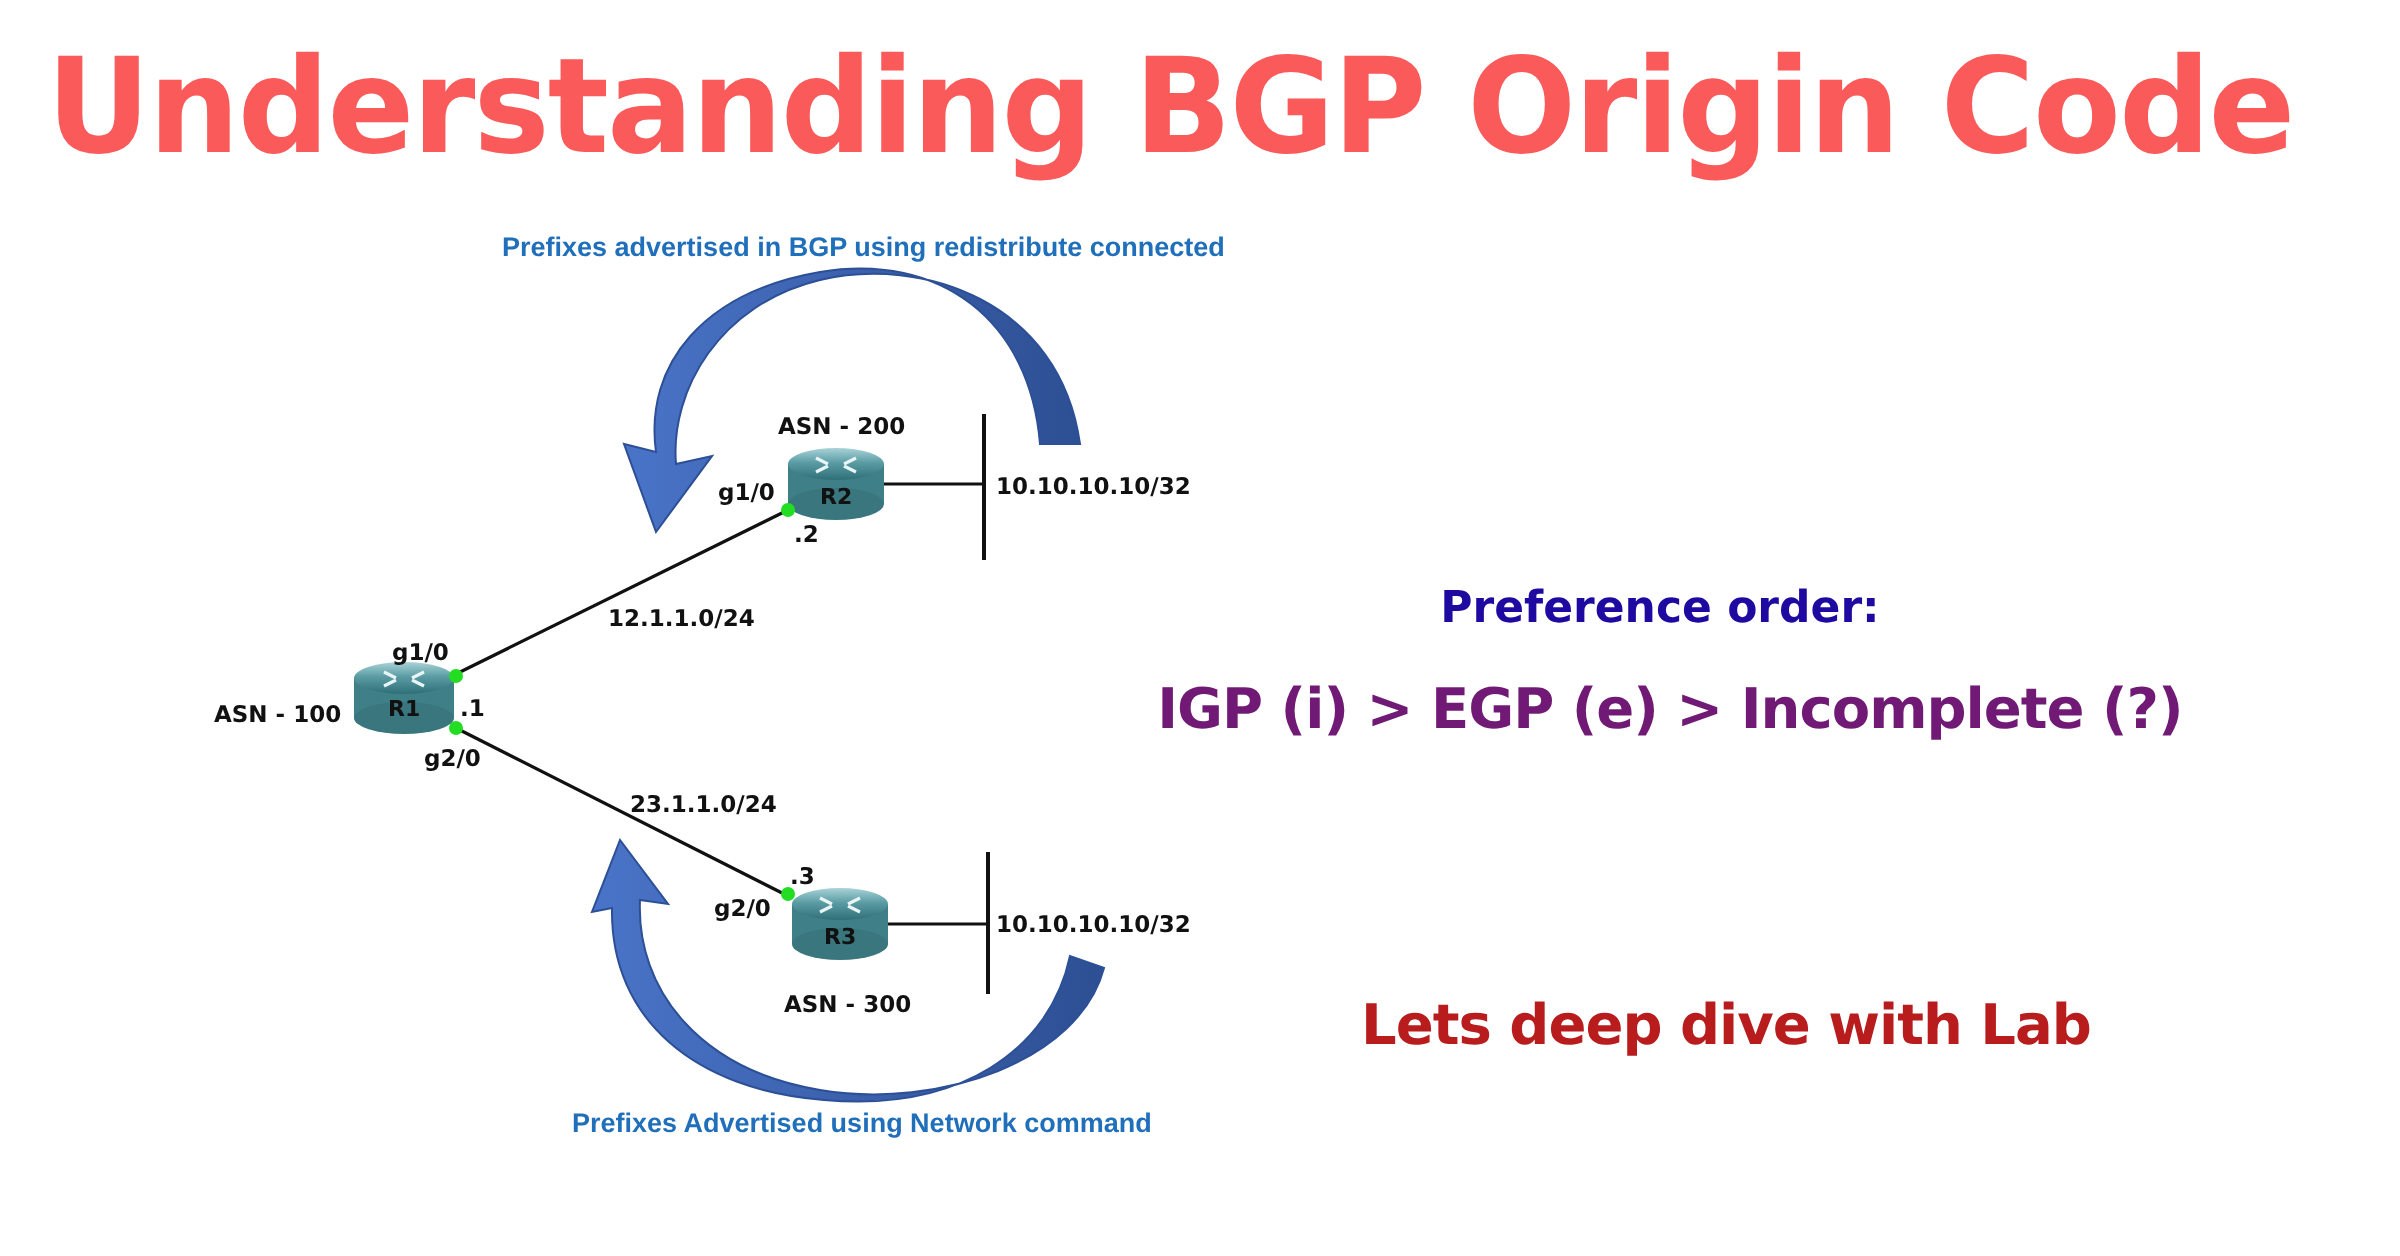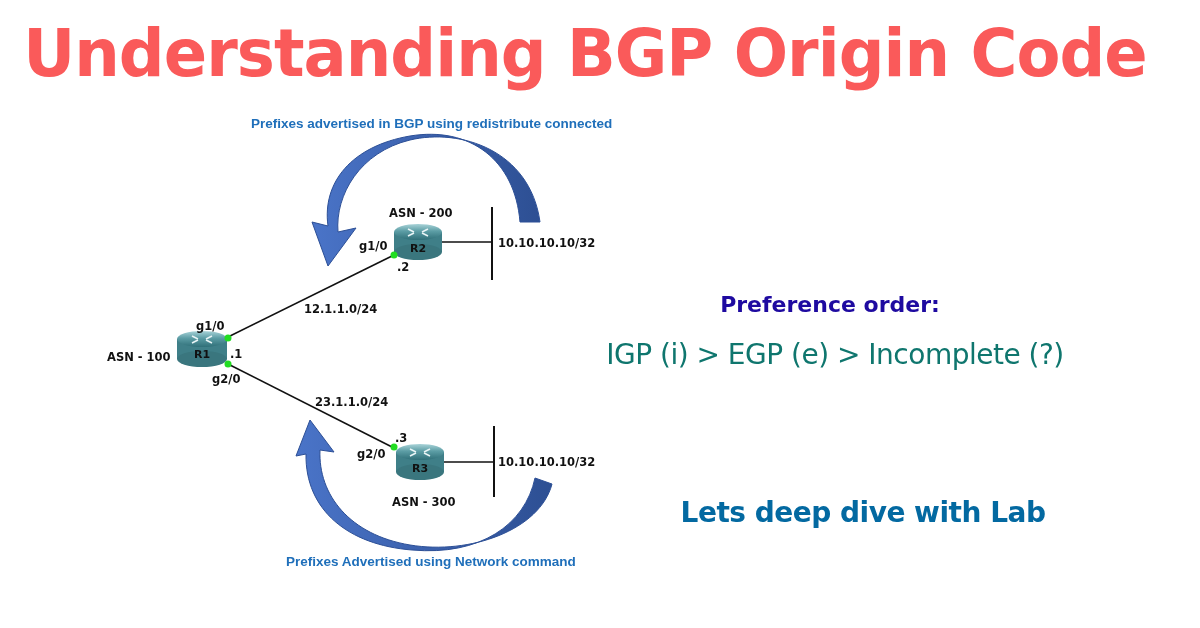--- a/index.html
+++ b/index.html
@@ -2,22 +2,22 @@
 <html><head>
 <meta charset="utf-8">
 <style>
   html, body { margin:0; padding:0; background:#ffffff; }
   body { width:1200px; height:628px; position:relative; overflow:hidden; font-family:"Liberation Sans", sans-serif; }
   .title { position:absolute; left:0; top:14px; width:1170px; text-align:center; font-family:"DejaVu Sans", sans-serif; font-weight:bold; font-size:66px; letter-spacing:-1px; color:#fa5a5a; line-height:80px; transform:scaleX(0.97); }
   svg.diagram { position:absolute; left:0; top:0; }
   .lbl { font-family:"DejaVu Sans", sans-serif; font-weight:bold; fill:#111; }
   .cap { font-family:"Liberation Sans", sans-serif; font-weight:bold; fill:#1f6fba; font-size:13.5px; }
   .pref-title { position:absolute; left:560px; top:292px; width:540px; text-align:center; font-family:"DejaVu Sans", sans-serif; font-weight:bold; font-size:22px; color:#1e0aa0; }
-  .pref-order { position:absolute; left:560px; top:338px; width:550px; text-align:center; font-family:"DejaVu Sans", sans-serif; font-weight:normal; font-size:28px; color:#0f766e; letter-spacing:-0.5px; }
-  .lab { position:absolute; left:640px; top:496px; width:446px; text-align:center; font-family:"DejaVu Sans", sans-serif; font-weight:bold; font-size:28px; color:#0369a1; letter-spacing:-0.5px; }
+  .pref-order { position:absolute; left:560px; top:338px; width:550px; text-align:center; font-family:"DejaVu Sans", sans-serif; font-weight:bold; font-size:28px; color:#701a75; letter-spacing:-0.5px; }
+  .lab { position:absolute; left:640px; top:496px; width:446px; text-align:center; font-family:"DejaVu Sans", sans-serif; font-weight:bold; font-size:28px; color:#b91c1c; letter-spacing:-0.5px; }
 </style>
 </head>
 <body>
 
 <div class="title">Understanding BGP Origin Code</div>
 
 <svg class="diagram" width="1200" height="628" viewBox="0 0 1200 628">
   <defs>
     <linearGradient id="rtrG" x1="0" y1="0" x2="0" y2="1">
       <stop offset="0" stop-color="#a9d3d8"></stop>

